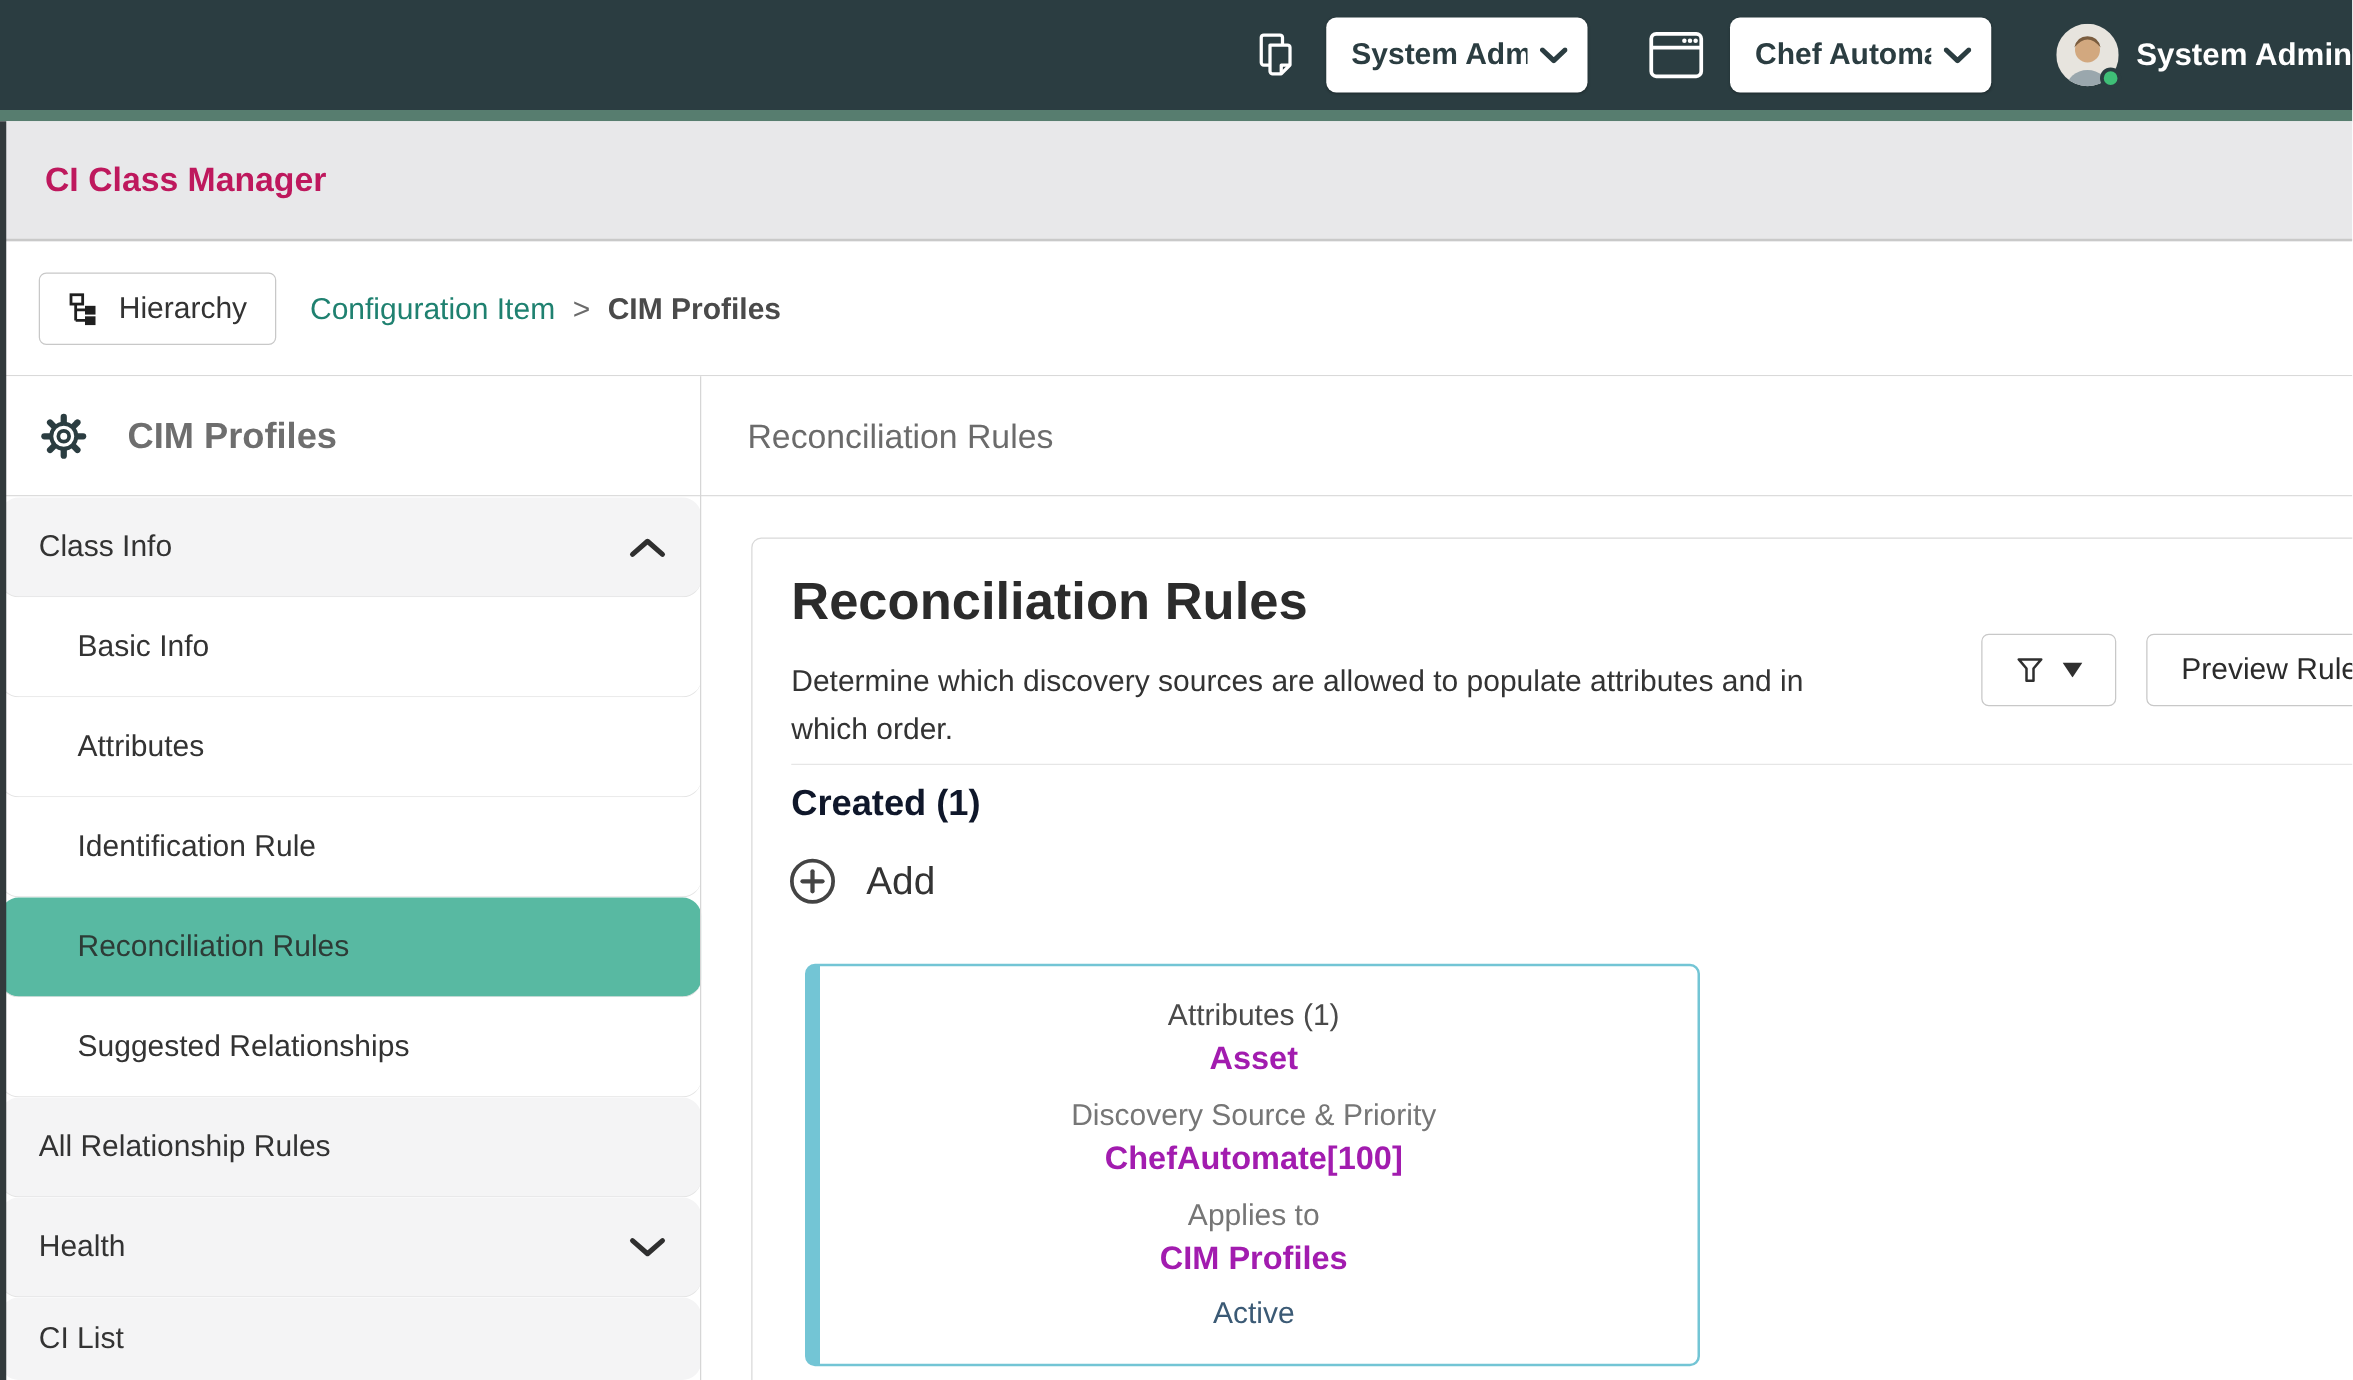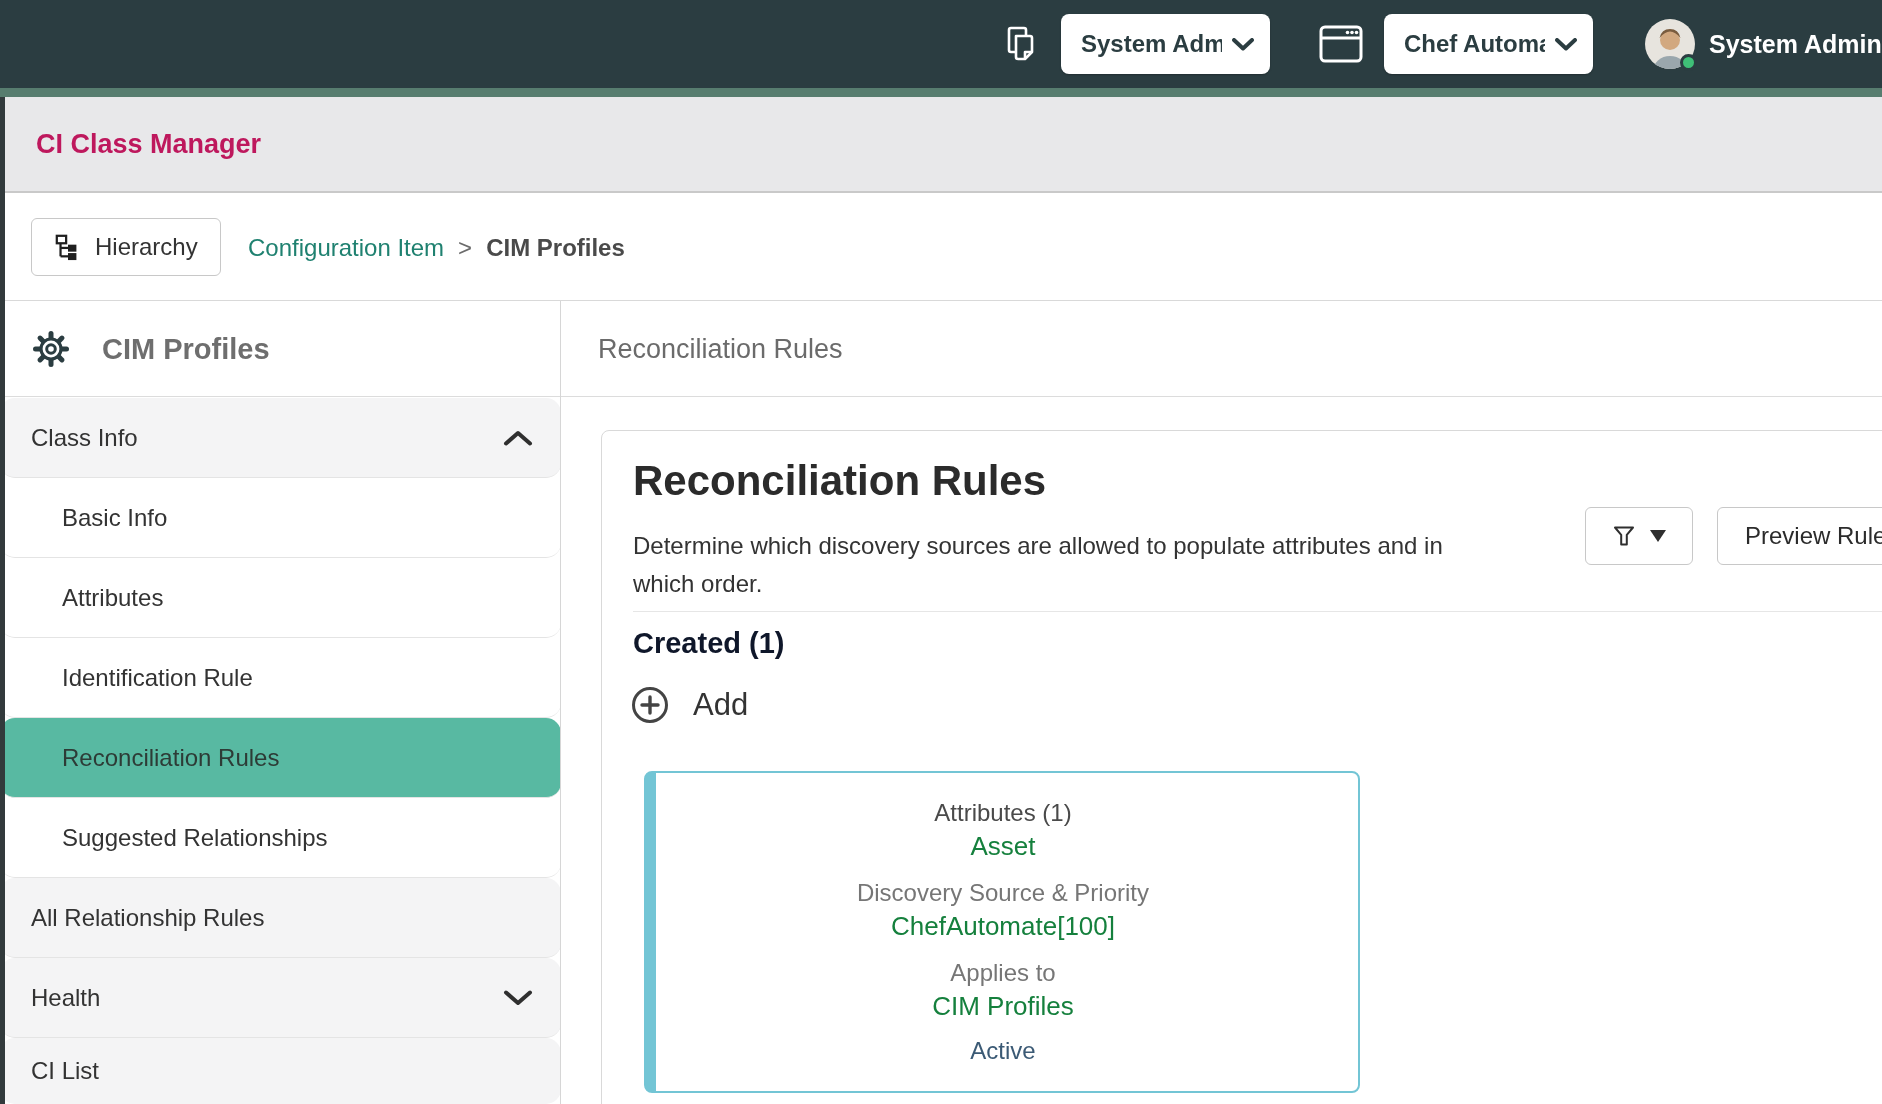--- a/index.html
+++ b/index.html
@@ -71,21 +71,21 @@
   .add-row { position:absolute; left:29px; top:255px; display:flex; align-items:center; gap:24px; background:none; border:none;
              cursor:pointer; font-family:"Liberation Sans", sans-serif; }
   .add-label { font-size:31px; color:#333; }
 
   
   .rule-card { position:absolute; left:42px; top:340px; width:716px; height:322px; background:#fff;
                border:2px solid #73c5d5; border-left:12px solid #73c5d5; border-radius:8px;
                padding:24px 36px 0 28px; cursor:pointer;text-align:center; }
   .rc-label { font-size:24px; color:#4a4a4a; line-height:32px; }
   .rc-label.dim { color:#767676; }
-  .rc-value { font-size:26px; font-weight:400; color:#15803d; line-height:34px; margin-bottom:14px; }
+  .rc-value { font-size:26px; font-weight:700; color:#a21caf; line-height:34px; margin-bottom:14px; }
   .rc-status { font-size:24px; color:#3b5a75; margin-top:12px; }
 </style>
 </head>
 <body>
 
 <div class="screen">
 
   <div class="topbar">
     <button class="icon-btn" style="left:998px; top:22px; width:46px; height:44px;">
       <svg width="40" height="40" viewBox="0 0 40 40">

